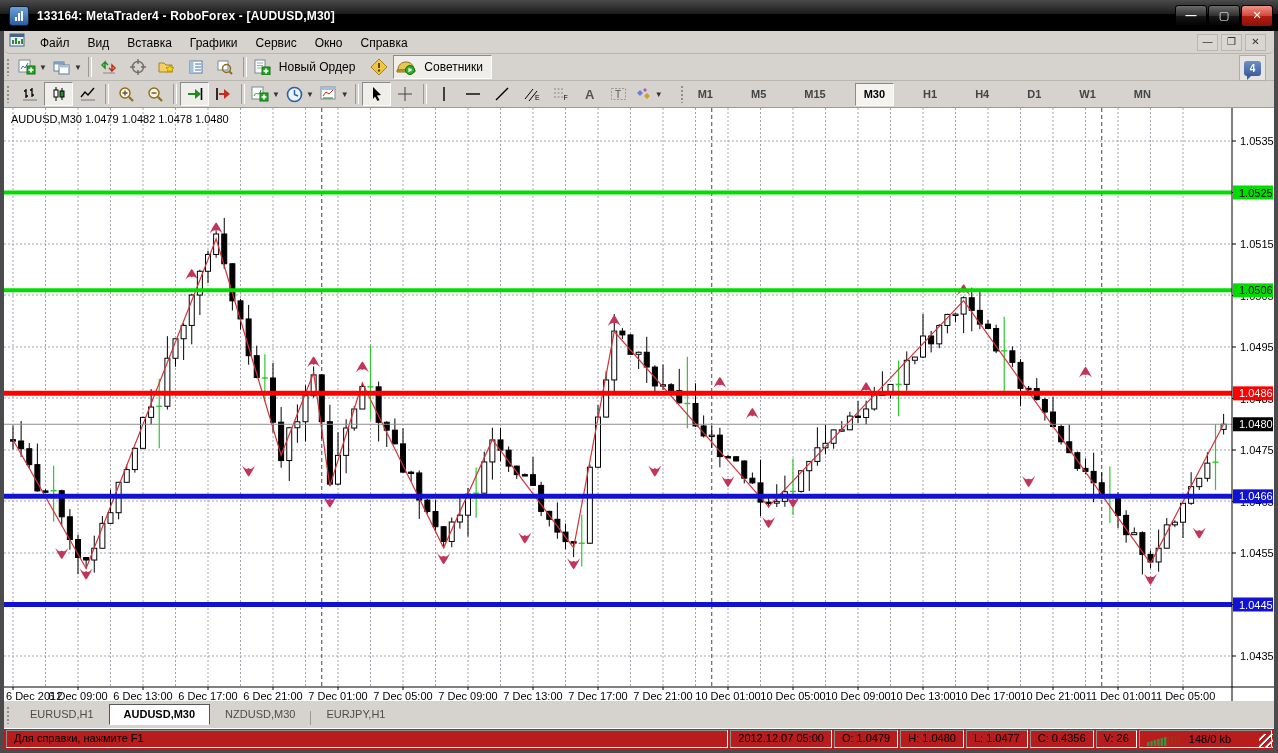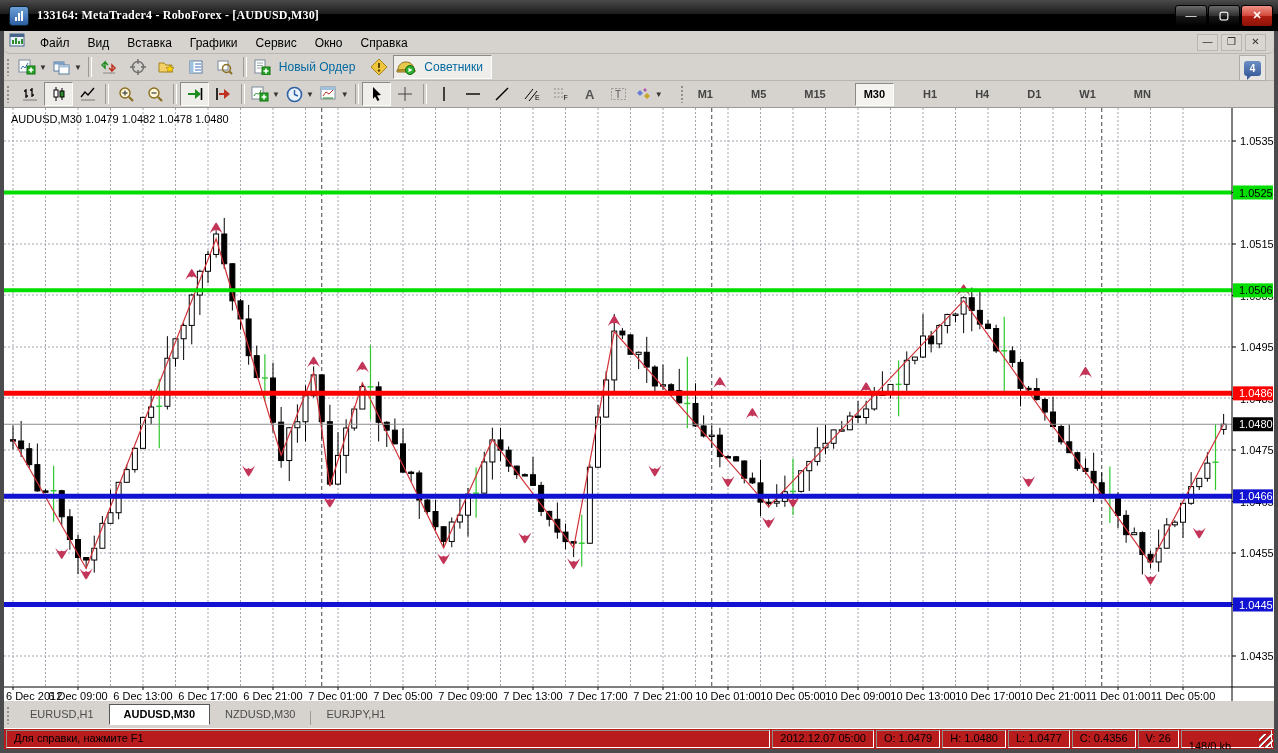--- a/index.html
+++ b/index.html
@@ -2,21 +2,21 @@
 <html><head>
 <meta charset="utf-8">
 <style>
   html,body{margin:0;padding:0;}
   body{width:1278px;height:753px;position:relative;overflow:hidden;
        background:#D6D3CE;font-family:"Liberation Sans","DejaVu Sans",sans-serif;
        -webkit-font-smoothing:none;}
   
   #titlebar{position:absolute;left:0;top:0;width:1278px;height:31px;
     background:linear-gradient(#4a4a4a 0%,#1b1b1b 45%,#000 46%,#000 100%);
-    display:flex;align-items:center;color:#fff;font-family:Liberation Serif, serif;}
+    display:flex;align-items:center;color:#fff;}
   #title-icon{width:18px;height:18px;margin:0 8px 0 9px;border-radius:3px;
     background:linear-gradient(#6ea0d8,#2b5fa3);border:1px solid #123;display:flex;align-items:center;justify-content:center;}
   #title-text{font-size:12px;font-weight:bold;letter-spacing:.2px;}
   #caption-buttons{position:absolute;right:5px;top:5px;display:flex;gap:1px;}
   .cap-btn{width:30px;height:20px;border:1px solid #000;border-radius:3px;
     background:linear-gradient(#6b6b6b,#2e2e2e 50%,#171717 51%,#000);
     color:#fff;font-size:11px;line-height:18px;text-align:center;font-weight:bold;}
   .cap-btn.close{background:linear-gradient(#f09287,#d1473a 50%,#b01f12 51%,#8c1206);}
   .frame{position:absolute;background:#4b4b4d;z-index:50;}
   #frame-l{left:0;top:31px;width:4px;height:722px;}
@@ -35,21 +35,21 @@
     background:#D6D3CE;border-bottom:1px solid #b9b6b1;}
   #tb1{top:54px;height:26px;}
   #tb2{top:81px;height:26px;}
   .grip{width:5px;height:18px;margin:0 4px 0 2px;
     background-image:radial-gradient(#8f8f8f 35%,transparent 40%);background-size:4px 4px;}
   .tbsep{width:2px;height:20px;border-left:1px solid #9a9a96;border-right:1px solid #ffffff;margin:0 3px;}
   .tb{height:22px;min-width:23px;display:flex;align-items:center;justify-content:center;
     border:1px solid transparent;gap:2px;padding:0 2px;}
   .tb.pressed{border-color:#8a8a8a #fcfcfc #fcfcfc #8a8a8a;background:#efeeea;text-align:center;}
   .tb .dd{font-size:8px;color:#333;margin-left:1px;}
-  .tb-text{font-size:12px;color:#0369a1;padding:0 6px;}
+  .tb-text{font-size:12px;color:#000000;padding:0 6px;}
   .tf-btn{height:21px;padding:0 8px;font-size:11px;font-weight:bold;color:#444;
     display:flex;align-items:center;border:1px solid transparent;}
   .tf-btn.pressed{border-color:#8a8a8a #fcfcfc #fcfcfc #8a8a8a;background:#f4f3f0;color:#000;}
   #notif-badge{position:absolute;right:12px;top:55px;width:25px;height:24px;border:1px solid #b0ada8;
     background:#e7e5e1;display:flex;align-items:center;justify-content:center;}
   #notif-badge span{display:block;width:17px;height:15px;background:linear-gradient(#6c8fc4,#3c5e9e);
     border-radius:3px;color:#fff;font-size:10px;font-weight:bold;text-align:center;line-height:15px;position:relative;}
   #notif-badge span:after{content:"";position:absolute;left:3px;bottom:-4px;border:3px solid transparent;border-top-color:#3c5e9e;border-left-color:#3c5e9e;}
   
   #chartwrap{position:absolute;left:4px;top:107px;width:1270px;height:594px;background:#fff;
@@ -59,21 +59,21 @@
     display:flex;align-items:flex-start;padding-top:3px;box-sizing:border-box;}
   .tab{font-size:11px;color:#4c4c4c;padding:3px 14px 4px;border:1px solid transparent;position:relative;}
   .tab.active{background:#fff;color:#000;border:1px solid #58585a;border-bottom-color:#fff;font-weight:bold;}
   .tabdiv{width:1px;height:14px;background:#9a9a96;margin-top:4px;}
   
   #statusbar{position:absolute;left:4px;top:728px;width:1270px;height:21px;background:#b91c1c;
     border-top:1px solid #fff;display:flex;align-items:center;gap:2px;padding:1px 2px;box-sizing:border-box;}
   .panel{border:1px solid;border-color:#8f8f8b #ffffff #ffffff #8f8f8b;height:16px;line-height:15px;
     font-size:11px;color:#000;padding:0 7px;white-space:nowrap;}
   #st-help{flex:1;}
-  #st-net{display:flex;align-items:center;gap:8px;padding-right:40px;flex-direction:column;}
+  #st-net{display:flex;align-items:center;gap:8px;padding-right:40px;}
   #resize-grip{position:absolute;right:1px;bottom:1px;width:14px;height:14px;
     background:repeating-linear-gradient(135deg,transparent 0 3px,#9a9a96 3px 4px,#fff 4px 5px);}
   svg text{font-family:"Liberation Sans","DejaVu Sans",sans-serif;}
 </style>
 </head>
 <body>
 
 <div id="titlebar">
   <div id="title-icon">
     <svg width="12" height="12" viewBox="0 0 12 12">

